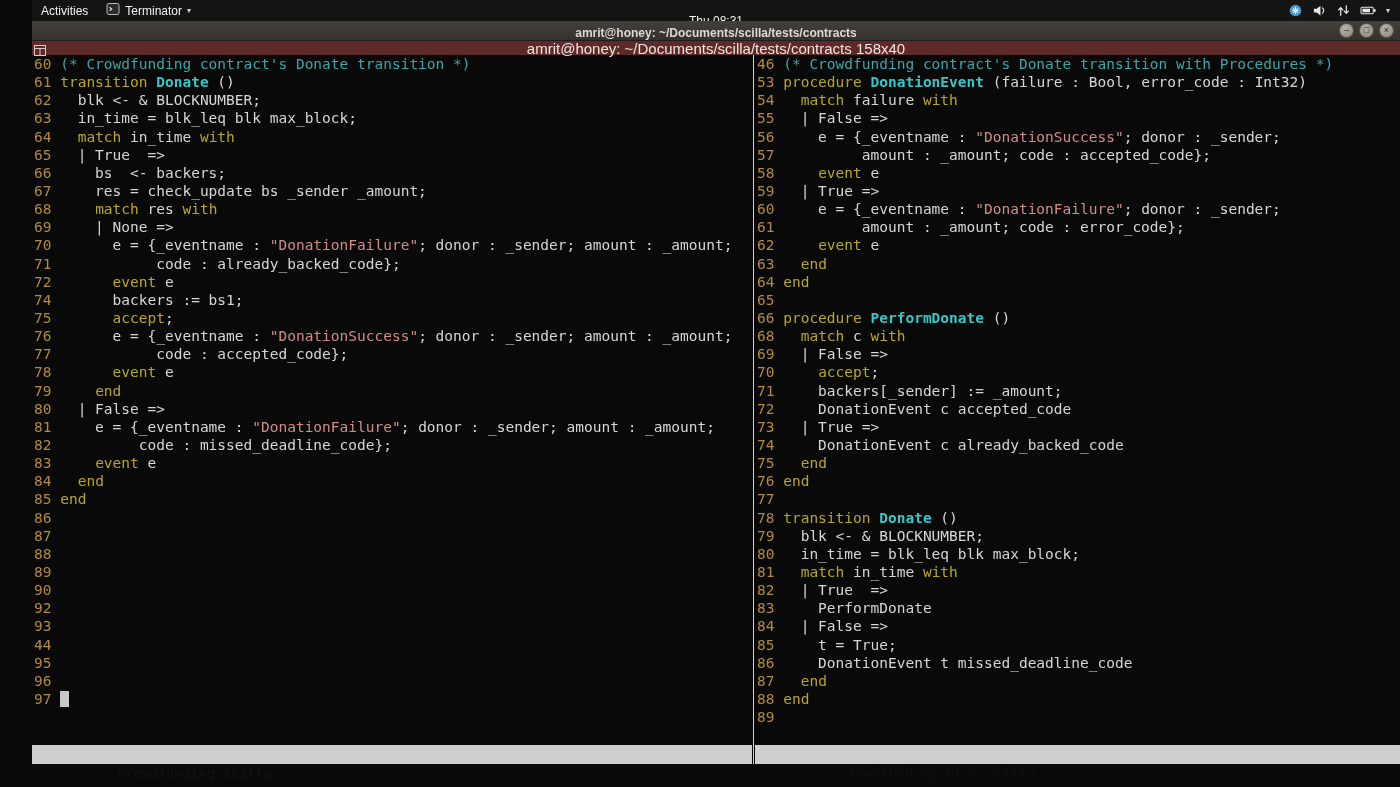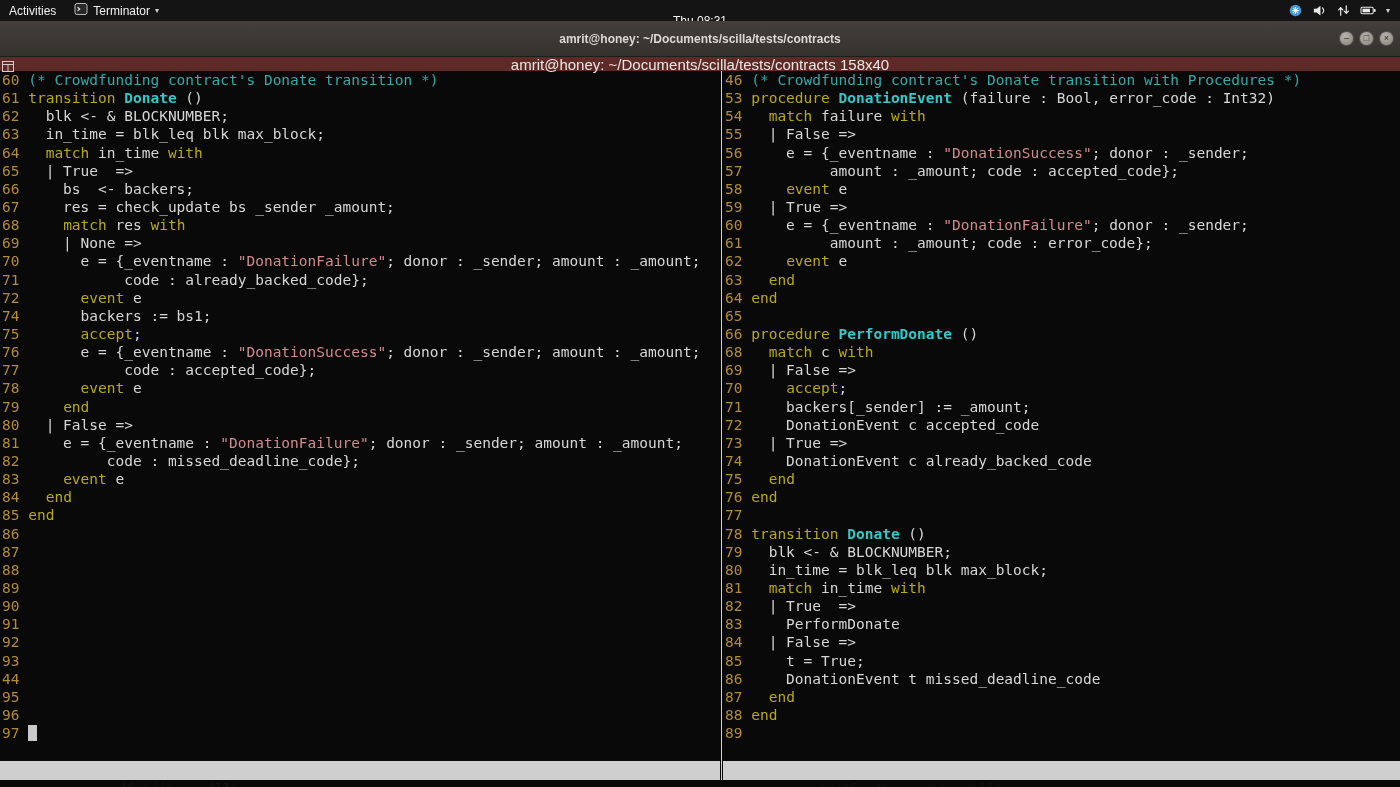--- a/index.html
+++ b/index.html
@@ -1,35 +1,35 @@
 <!DOCTYPE html>
 <html style="--panel-bg: #141414; --panel-fg: #f2f2f2; --titlebar-fg: #dcd9d4; --termbar-bg: #5e2a27; --termbar-fg: #efe5e2; --terminal-bg: #090909; --text: #d6d6d6; --line-number: #b38b3c; --keyword: #b8a81c; --function-name: #35c8c8; --comment: #38a8a8; --string: #d28b8b; --status-bg: #cfcfcf; --status-fg: #101010; --cursor: #c9c9c9; --separator: #d0d0d0;"><head>
 <meta charset="utf-8">
 <style>
   * { margin:0; padding:0; box-sizing:border-box; }
   html,body { width:1400px; height:787px; background:#000; }
   .screen { position:relative; width:1400px; height:787px; overflow:hidden;
-            font-family:"Liberation Sans", sans-serif; background:var(--terminal-bg); }
+            font-family:"Liberation Sans", sans-serif; background:var(--terminal-bg);padding-left:32px; }
 
   
   .panel { height:21px; background:var(--panel-bg); color:var(--panel-fg);
            display:flex; align-items:center; justify-content:space-between;
            font-size:12px; position:relative; }
   .panel-group { display:flex; align-items:center; height:100%; }
   .panel-item { background:none; border:0; color:inherit; font:inherit; height:100%;
                 display:flex; align-items:center; gap:5px; padding:0 9px; cursor:default; }
   .panel-center { position:absolute; left:50%; top:10px; transform:translateX(-50%);
                   height:100%; display:flex; align-items:flex-end; }
   .chev { font-size:8px; opacity:.85; }
   .tray { gap:9px; padding:0 10px; }
   .tray span { display:flex; align-items:center; }
 
   
-  .titlebar { height:36px; background:linear-gradient(#43403c,#35322e);
-              display:flex; align-items:center; justify-content:center; position:relative;
+  .titlebar { height:20px; background:linear-gradient(#43403c,#35322e);
+              display:flex; align-items:flex-end; justify-content:center; position:relative;
               border-bottom:1px solid #1f1d1b; color:var(--titlebar-fg); }
   .tb-text { font-size:12px; font-weight:bold; }
   .winbtns { position:absolute; right:6px; top:0; height:100%; display:flex; align-items:center; gap:5px; }
   .wbtn { width:15px; height:15px; border-radius:50%; border:1px solid #59554e;
           background:radial-gradient(circle at 35% 30%, #b6b2ab, #8c8density87f, #8c887f);
           background:radial-gradient(circle at 35% 30%, #b6b2ab, #8c887f);
           color:#2e2b27; font-size:9px; line-height:1; display:flex; align-items:center;
           justify-content:center; padding:0; }
 
   
@@ -167,21 +167,20 @@
             <div class="row"><span class="lnum">81 </span><span class="tok-p">    e = {_eventname : </span><span class="tok-s">"DonationFailure"</span><span class="tok-p">; donor : _sender; amount : _amount;</span></div>
             <div class="row"><span class="lnum">82 </span><span class="tok-p">         code : missed_deadline_code};</span></div>
             <div class="row"><span class="lnum">83 </span><span class="tok-p">    </span><span class="tok-k">event</span><span class="tok-p"> e</span></div>
             <div class="row"><span class="lnum">84 </span><span class="tok-p">  </span><span class="tok-k">end</span></div>
             <div class="row"><span class="lnum">85 </span><span class="tok-k">end</span></div>
             <div class="row"><span class="lnum">86 </span></div>
             <div class="row"><span class="lnum">87 </span></div>
             <div class="row"><span class="lnum">88 </span></div>
             <div class="row"><span class="lnum">89 </span></div>
             <div class="row"><span class="lnum">90 </span></div>
-            <div class="row"><span class="lnum">91 </span></div>
             <div class="row"><span class="lnum">92 </span></div>
             <div class="row"><span class="lnum">93 </span></div>
             <div class="row"><span class="lnum">44 </span></div>
             <div class="row"><span class="lnum">95 </span></div>
             <div class="row"><span class="lnum">96 </span></div>
             <div class="row"><span class="lnum">97 </span><span class="cursor"> </span></div>
           </div>
         <footer class="status active">
           <span class="file">crowdfunding.scilla</span>
           <span class="pos">97,0-1</span>

